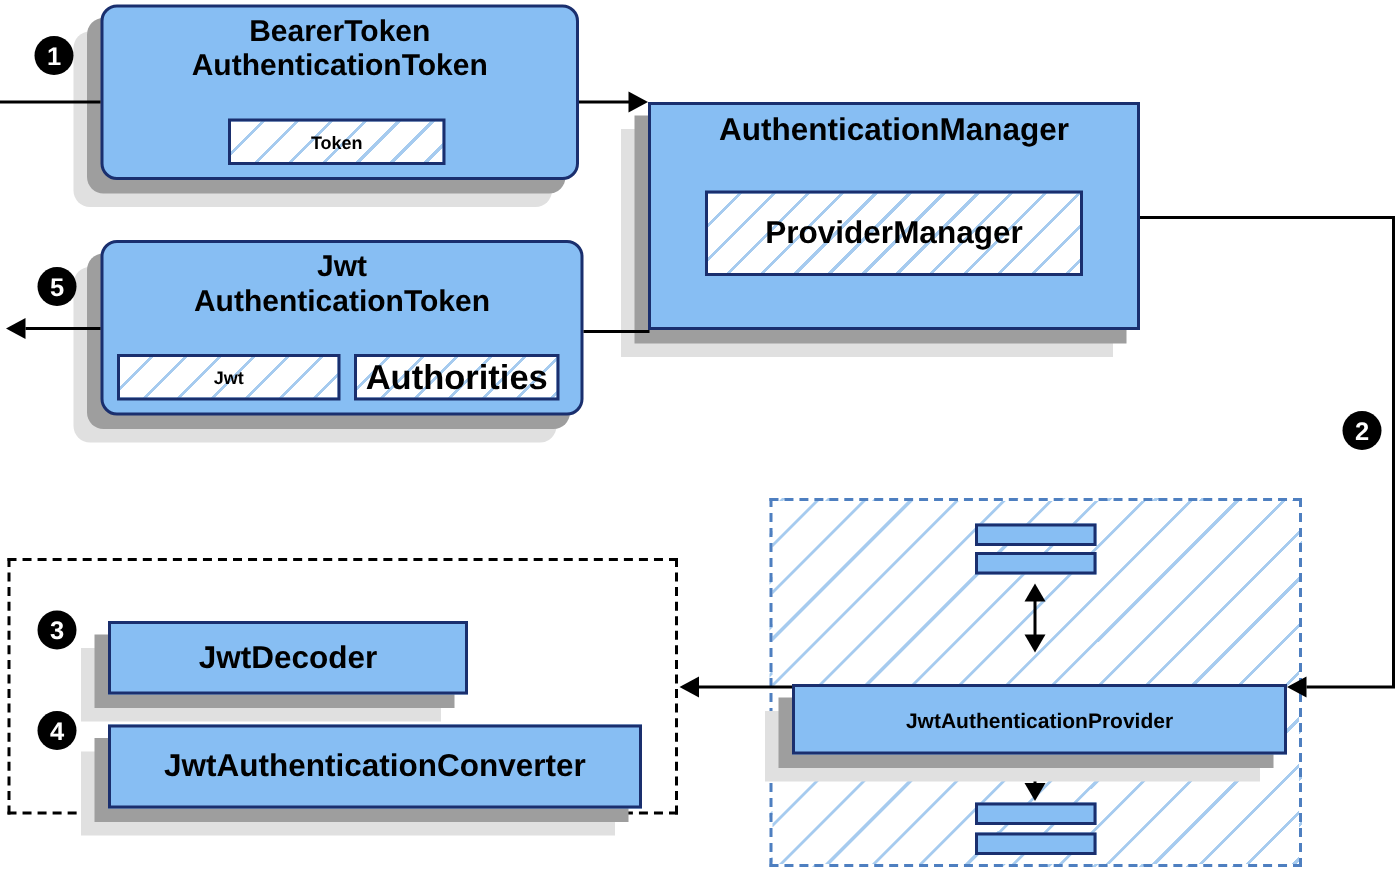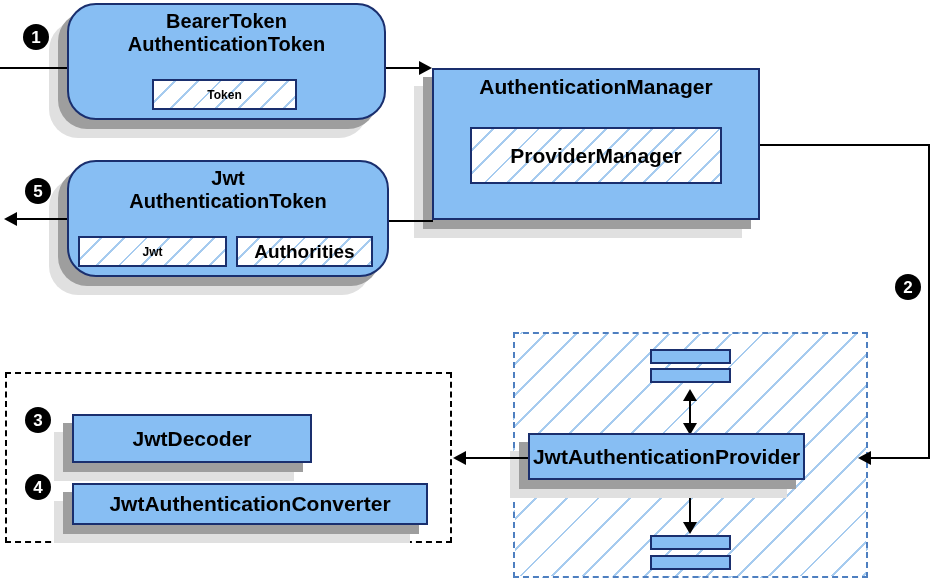--- a/index.html
+++ b/index.html
@@ -11,21 +11,21 @@
     --shadow-light:#E0E0E0;
     --line:#000000;
   }
   *{margin:0;padding:0;box-sizing:border-box;}
   body{background:#fff;font-family:"Liberation Sans",sans-serif;color:#000;}
   .canvas{position:relative;width:932px;height:584px;background:#fff;overflow:hidden;}
 
   
   .bluebox{position:absolute;background:var(--fill);border:2px solid var(--border);
            box-shadow:-9px 9px 0 0 var(--shadow-dark), -18px 18px 0 0 var(--shadow-light);}
-  .rounded{border-radius:29px;}
+  .rounded{border-radius:11px;}
   .box-title{text-align:center;font-weight:bold;font-size:20px;line-height:23px;padding-top:5px;}
   .center-label{display:flex;align-items:center;justify-content:center;
                 font-weight:bold;font-size:21px;text-align:right;margin-top:21px;}
   .inner{position:absolute;border:2px solid var(--border);
          background:repeating-linear-gradient(135deg,#fff 0 14px,var(--hatch) 14px 16px);
          display:flex;align-items:center;justify-content:center;
          font-weight:bold;font-size:12px;}
   .hatchbg{background:repeating-linear-gradient(135deg,#fff 0 20px,var(--hatch) 20px 22px);}
   .bar{position:absolute;left:650px;width:81px;height:15px;background:var(--fill);
        border:2px solid var(--border);}
@@ -67,30 +67,30 @@
     <div class="tri tri-up" style="left:0;top:0;"></div>
     <div style="position:absolute;left:6px;top:9px;bottom:9px;width:2px;background:var(--line);"></div>
     <div class="tri tri-down" style="left:0;bottom:0;"></div>
   </div>
   <div class="dbl" style="left:683px;top:483px;height:51px;">
     <div class="tri tri-up" style="left:0;top:0;"></div>
     <div style="position:absolute;left:6px;top:9px;bottom:9px;width:2px;background:var(--line);"></div>
     <div class="tri tri-down" style="left:0;bottom:0;"></div>
   </div>
 
-  <div class="bluebox center-label" style="left:528px;top:412px;width:277px;height:47px;font-size:21px;">
+  <div class="bluebox center-label" style="left:528px;top:435px;width:330px;height:47px;font-size:14px;">
     <span>JwtAuthenticationProvider</span>
   </div>
 
   <div class="dotbox" style="left:5px;top:372px;width:447px;height:171px;"></div>
 
   <div class="bluebox center-label" style="left:72px;top:393px;width:240px;height:49px;">
     <span>JwtDecoder</span>
   </div>
-  <div class="bluebox center-label" style="left:72px;top:462px;width:356px;height:42px;">
+  <div class="bluebox center-label" style="left:72px;top:462px;width:356px;height:56px;">
     <span>JwtAuthenticationConverter</span>
   </div>
 
   <div class="bluebox rounded" style="left:67px;top:3px;width:319px;height:117px;">
     <div class="box-title">
       <div>BearerToken</div>
       <div>AuthenticationToken</div>
     </div>
     <div class="inner" style="left:83px;top:74px;width:145px;height:31px;">
       <span>Token</span>
@@ -98,21 +98,21 @@
   </div>
 
   <div class="bluebox rounded" style="left:67px;top:160px;width:322px;height:117px;">
     <div class="box-title">
       <div>Jwt</div>
       <div>AuthenticationToken</div>
     </div>
     <div class="inner" style="left:9px;top:74px;width:149px;height:31px;">
       <span>Jwt</span>
     </div>
-    <div class="inner" style="left:167px;top:74px;width:137px;height:31px;font-size:19px;">
+    <div class="inner" style="left:167px;top:74px;width:137px;height:31px;font-size:23px;">
       <span>Authorities</span>
     </div>
   </div>
 
   <div class="bluebox" style="left:432px;top:68px;width:328px;height:152px;">
     <div class="box-title" style="font-size:21px;">AuthenticationManager</div>
     <div class="inner" style="left:36px;top:57px;width:252px;height:57px;font-size:21px;">
       <span>ProviderManager</span>
     </div>
   </div>

